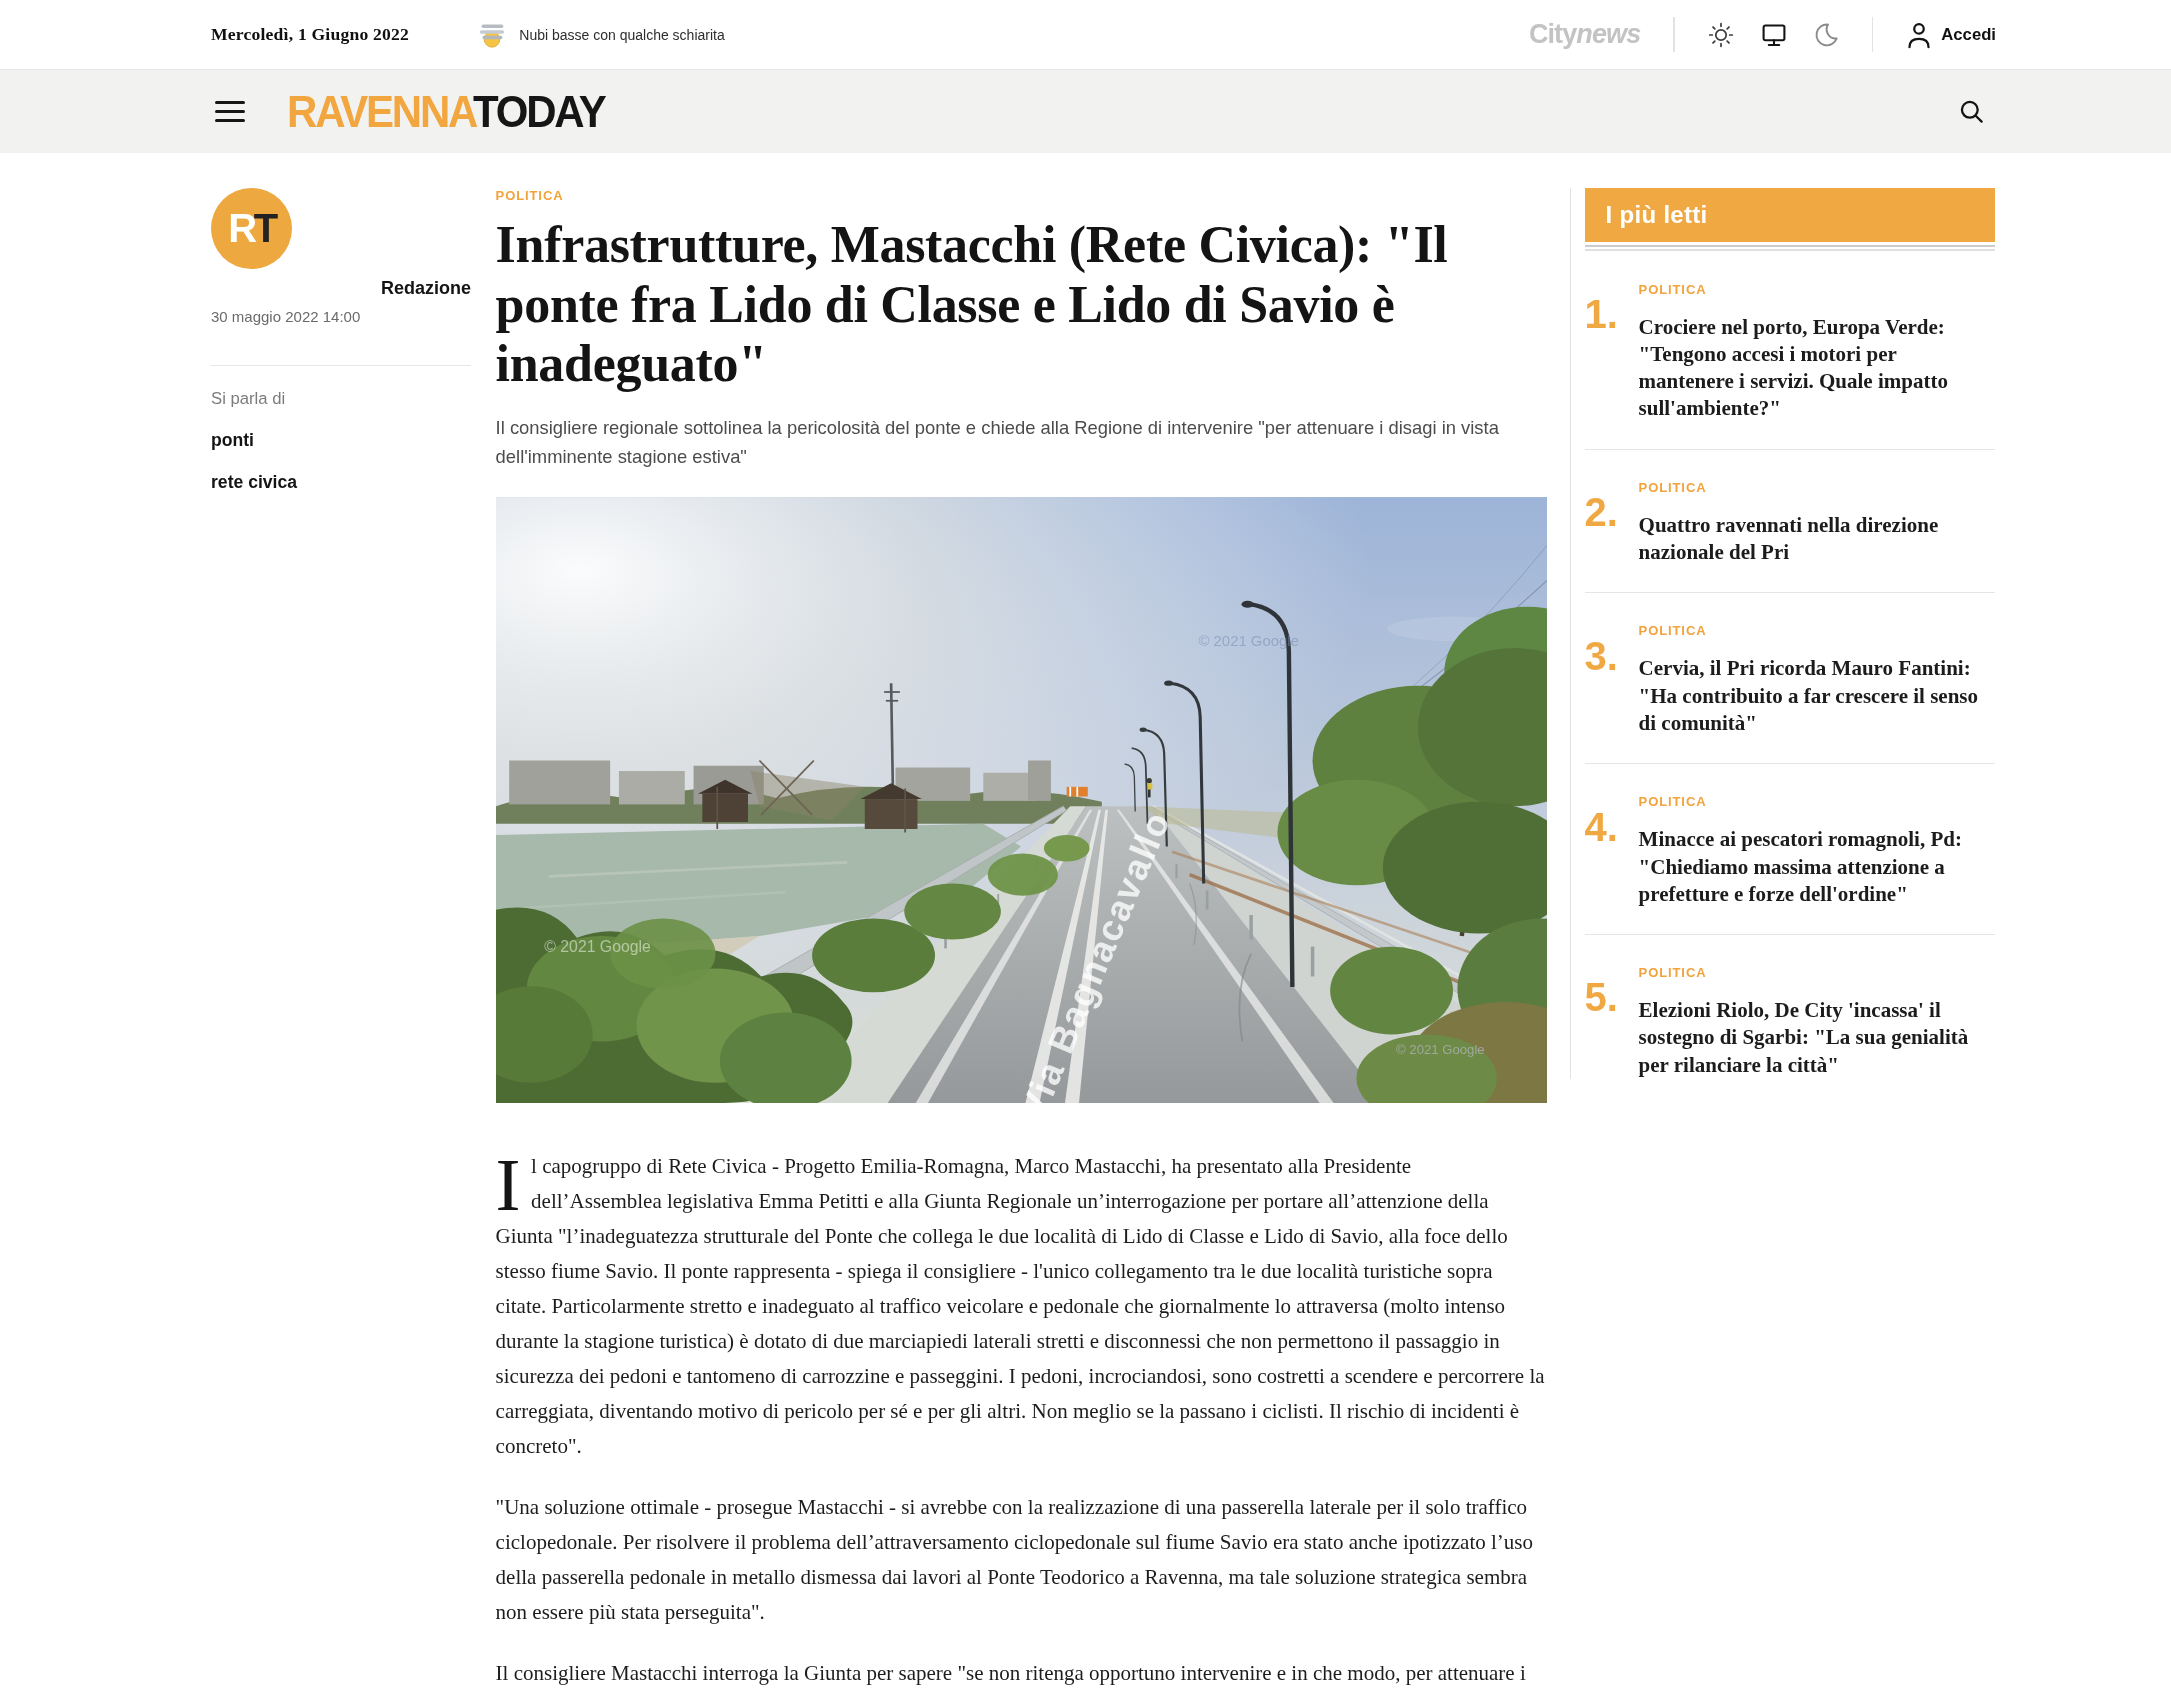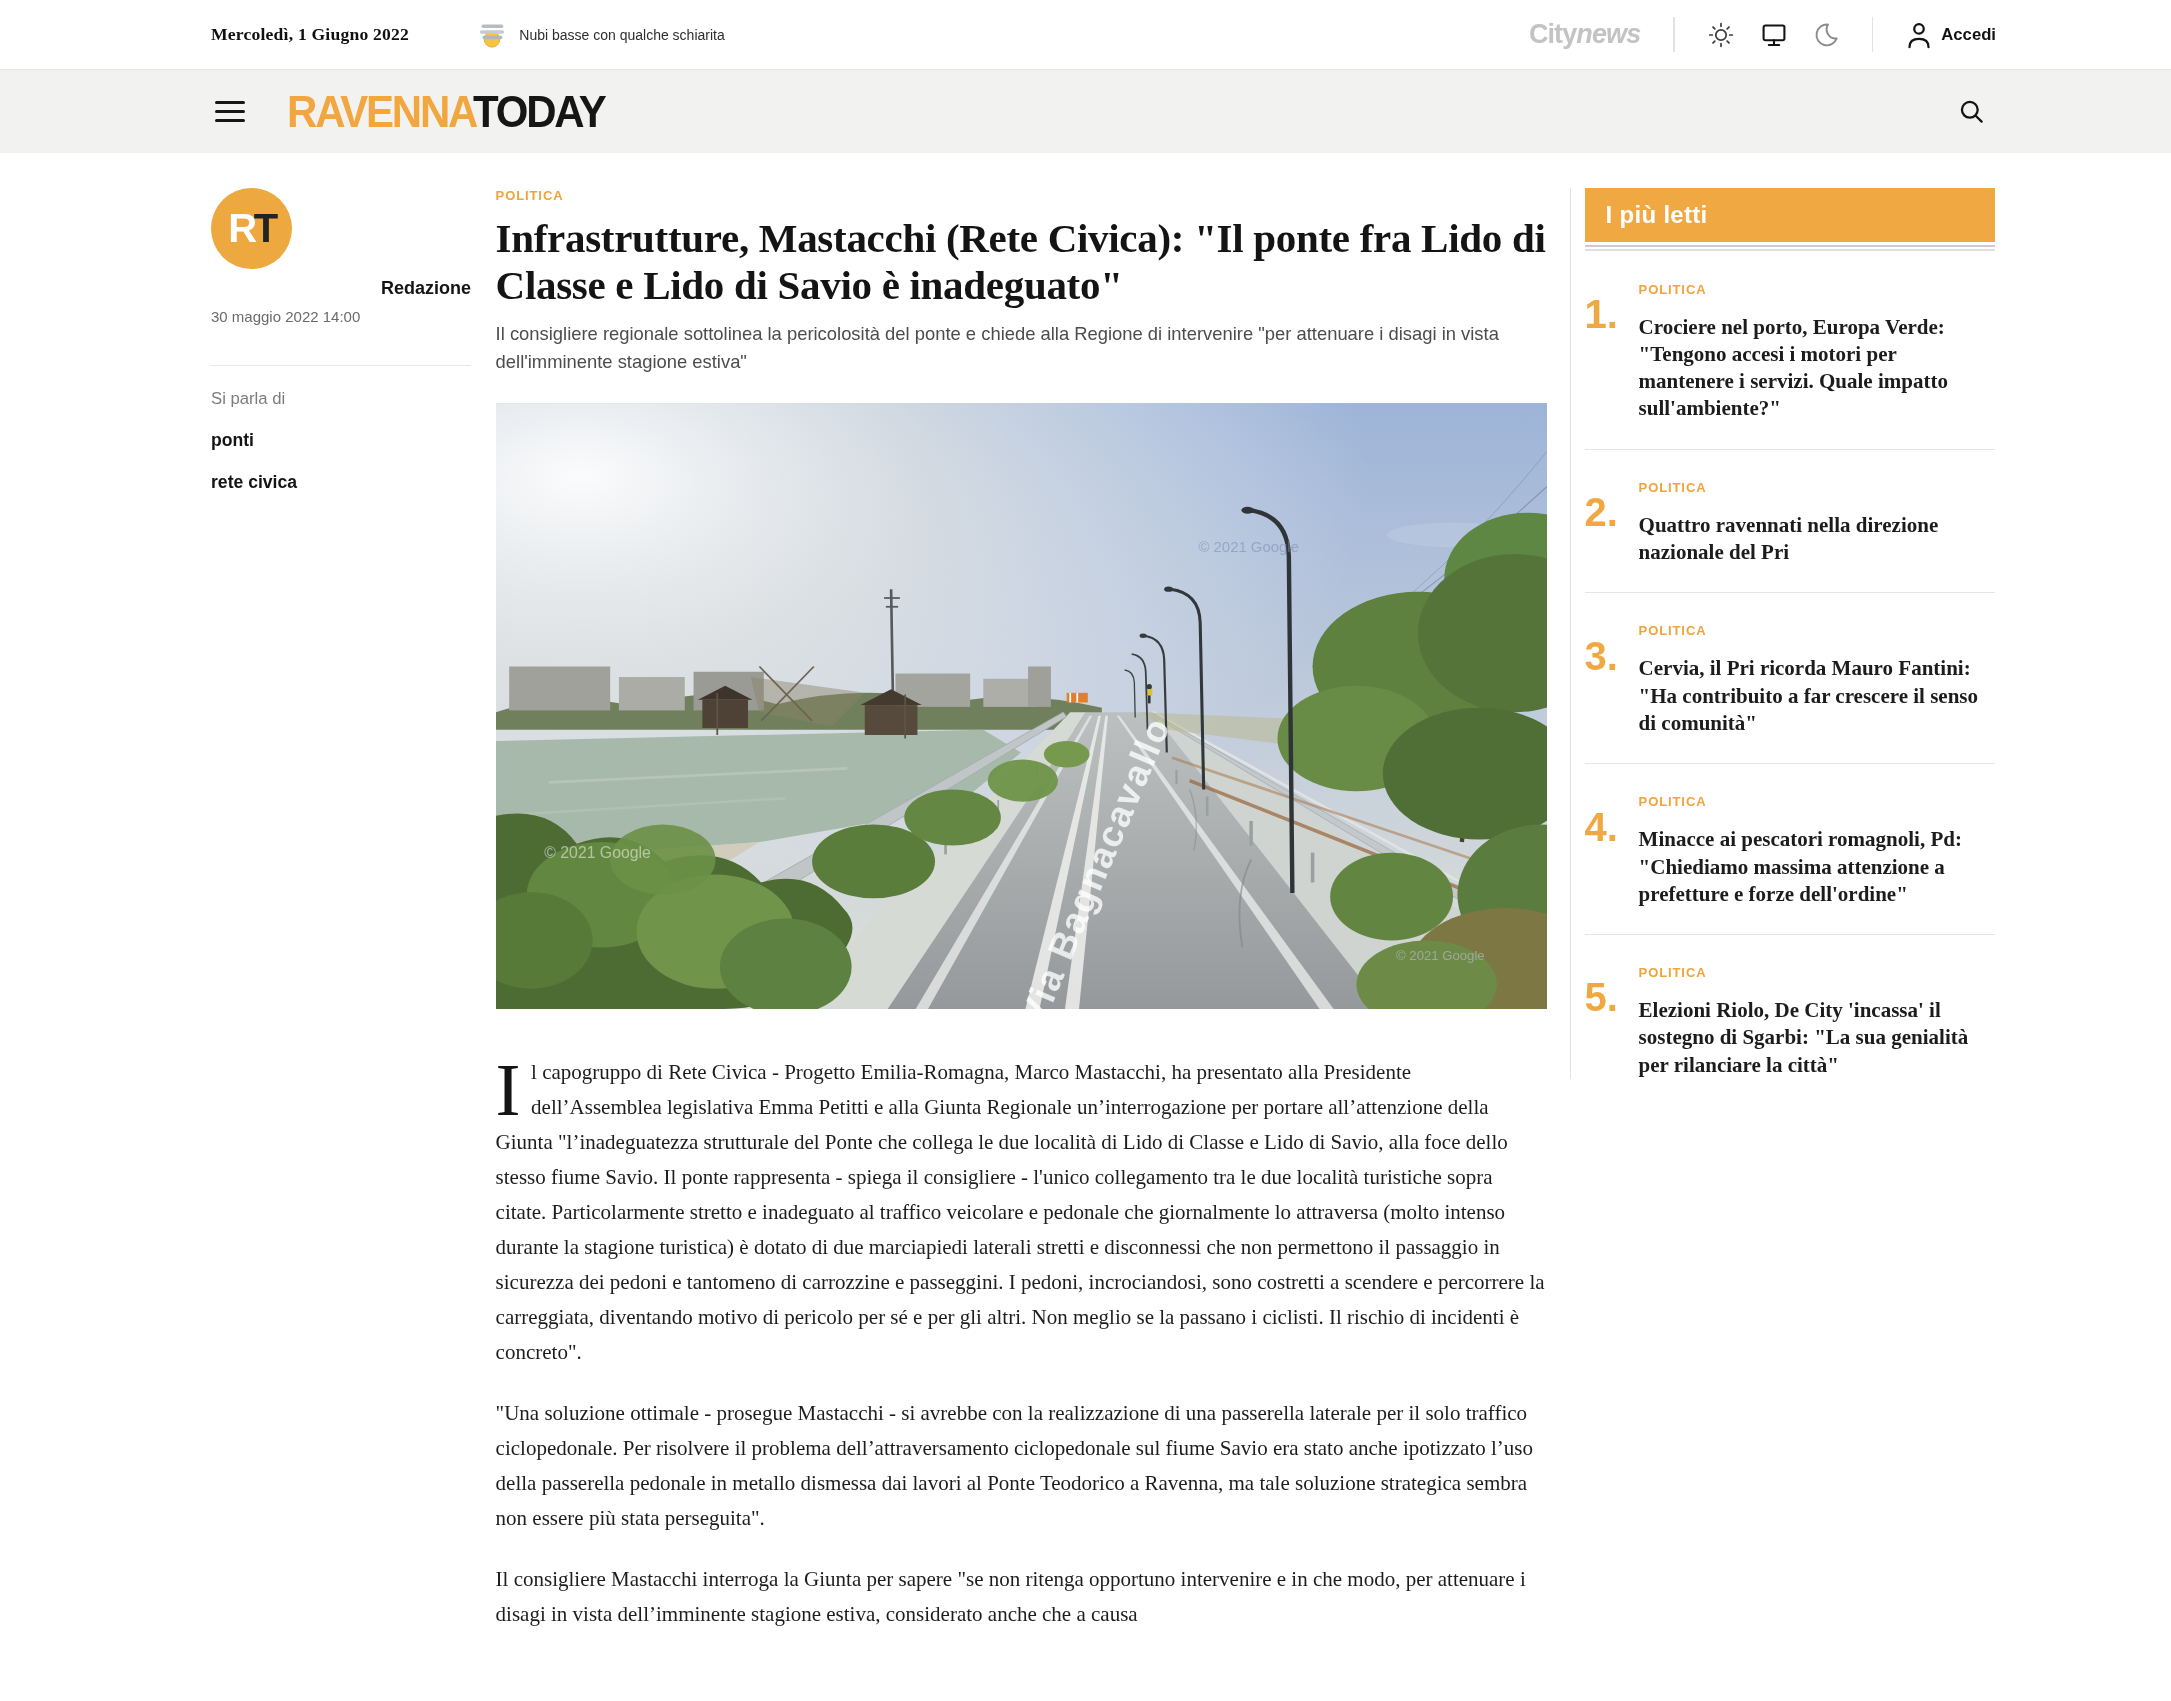--- a/index.html
+++ b/index.html
@@ -43,23 +43,23 @@
   .avatar .r{color:#ffffff;}
   .avatar .t{color:#232323;}
   .author-name{margin-top:9px;font-weight:bold;font-size:18px;color:#141414;text-align:right;}
   .author-date{margin-top:8.8px;font-size:15px;color:#6b6b6b;}
   .topics-rule{border-top:1.8px solid #e6e6e6;margin-top:40px;}
   .topics-label{margin-top:23px;font-size:16.7px;color:#7c7c7c;}
   .topic{margin-top:21px;font-weight:bold;font-size:17.6px;color:#141414;cursor:pointer;}
 
   
   .category{color:#f2a33c;font-weight:bold;font-size:13px;letter-spacing:0.9px;cursor:pointer;}
-  .title{font-family:"Liberation Serif",serif;font-weight:bold;font-size:41px;line-height:1.14;
+  .title{font-family:"Liberation Serif",serif;font-weight:bold;font-size:52px;line-height:1.14;
          color:#141414;margin-top:12.3px;letter-spacing:-0.3px;}
-  .subtitle{margin-top:11px;font-size:18.4px;line-height:1.55;color:#4c4c4c;max-width:1036px;}
+  .subtitle{margin-top:21px;font-size:18.4px;line-height:1.55;color:#4c4c4c;max-width:1036px;}
   .photo{margin-top:26px;width:1051px;height:606px;overflow:hidden;background:#cfd6df;}
   .caption{margin-top:16px;font-size:13px;color:#8a8a8a;}
   .body{margin-top:46px;font-family:"Liberation Serif",serif;font-size:21px;line-height:35px;color:#1d1d1d;}
   .body p{margin:0 0 26px 0;}
   .dropcap{float:left;font-family:"Liberation Serif",serif;font-size:75px;line-height:63px;
            padding:3.5px 10.5px 0 0;color:#141414;}
 
   
   .sb-head{background:#f0a843;color:#fff;font-weight:bold;font-size:24px;height:54px;
            display:flex;align-items:center;padding-left:21px;letter-spacing:0.3px;}

